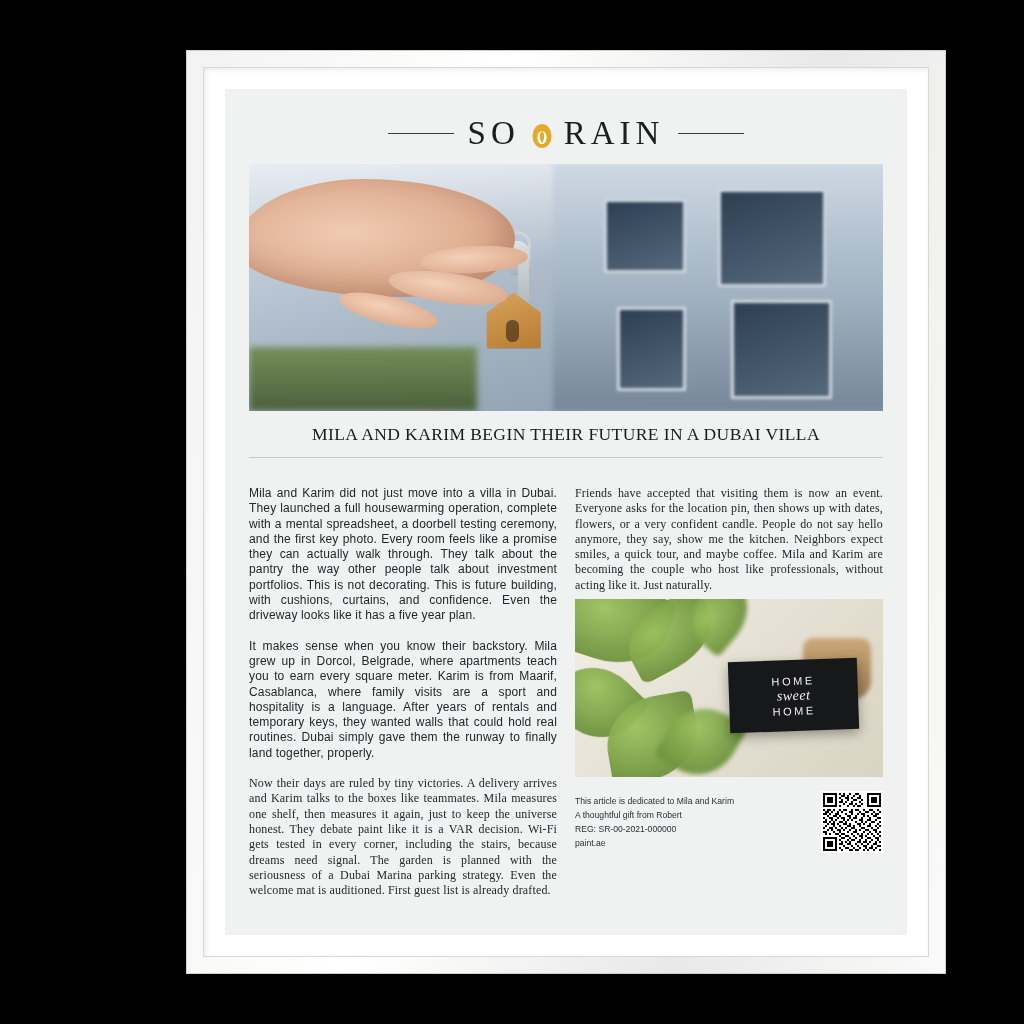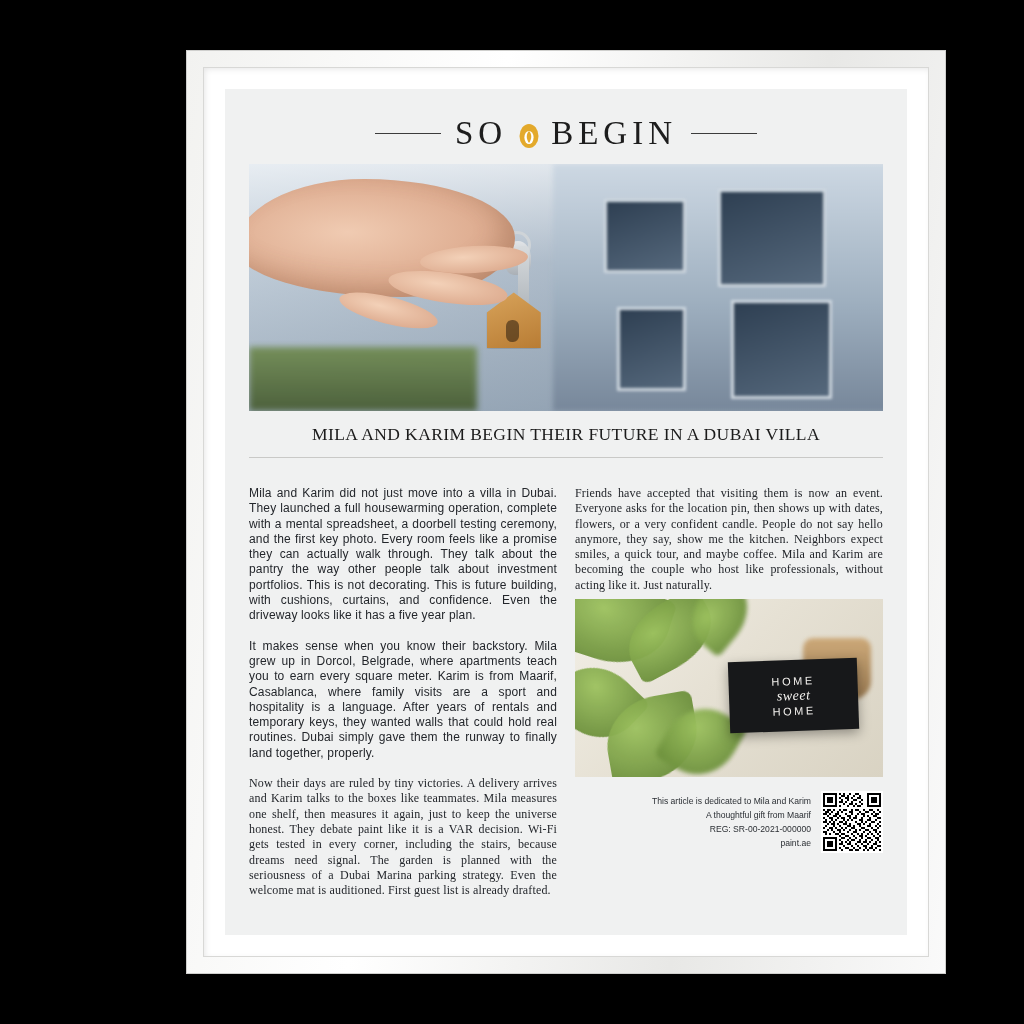--- a/index.html
+++ b/index.html
@@ -277,21 +277,21 @@
 
   
   .dedication {
     display: flex;
     align-items: center;
     gap: 10px;
     margin-top: 14px;
   }
   .ded-text {
     flex: 1 1 auto;
-    text-align: right;
+    text-align: left;
     font-size: 8.6px;
     line-height: 14px;
     color: #2b2f34;
   }
   .ded-text div { white-space: nowrap; }
   .qr {
     width: 62px; height: 62px;
     flex: 0 0 auto;
     background: #ffffff;
     padding: 2px;
@@ -314,21 +314,21 @@
           <div class="rule"></div>
           <div class="brand">
             <span>SO</span>
             <span class="logo-mark">
               <svg width="30" height="30" viewBox="0 0 30 30" aria-hidden="true">
                 <ellipse cx="15" cy="15" rx="9.5" ry="12" fill="#e3a92b"></ellipse>
                 <ellipse cx="15" cy="16.5" rx="4.6" ry="6.6" fill="#ffffff"></ellipse>
                 <path d="M15 10 C18 13 18 18 15 22 C12 18 12 13 15 10 Z" fill="#e3a92b"></path>
               </svg>
             </span>
-            <span>BEGIN</span>
+            <span>RAIN</span>
           </div>
           <div class="rule"></div>
         </div>
 
         <div class="hero">
           <div class="hero-bg"></div>
           <div class="hero-house"></div>
           <div class="hero-window w1"></div>
           <div class="hero-window w2"></div>
           <div class="hero-window w3"></div>
@@ -373,21 +373,21 @@
                 <div class="s-top">HOME</div>
                 <div class="s-mid">sweet</div>
                 <div class="s-bot">HOME</div>
               </div>
             </div>
 
 
             <div class="dedication">
               <div class="ded-text">
                 <div>This article is dedicated to Mila and Karim</div>
-                <div>A thoughtful gift from Maarif</div>
+                <div>A thoughtful gift from Robert</div>
                 <div>REG: SR-00-2021-000000</div>
                 <div>paint.ae</div>
               </div>
               <div class="qr">
                 <svg width="58" height="58" viewBox="0 0 29 29" shape-rendering="crispEdges" aria-hidden="true">
                   <rect width="29" height="29" fill="#ffffff"></rect>
                   <g fill="#000000">
                     <rect x="0" y="0" width="7" height="1"></rect>
                       <rect x="0" y="6" width="7" height="1"></rect>
                     <rect x="0" y="0" width="1" height="7"></rect>

